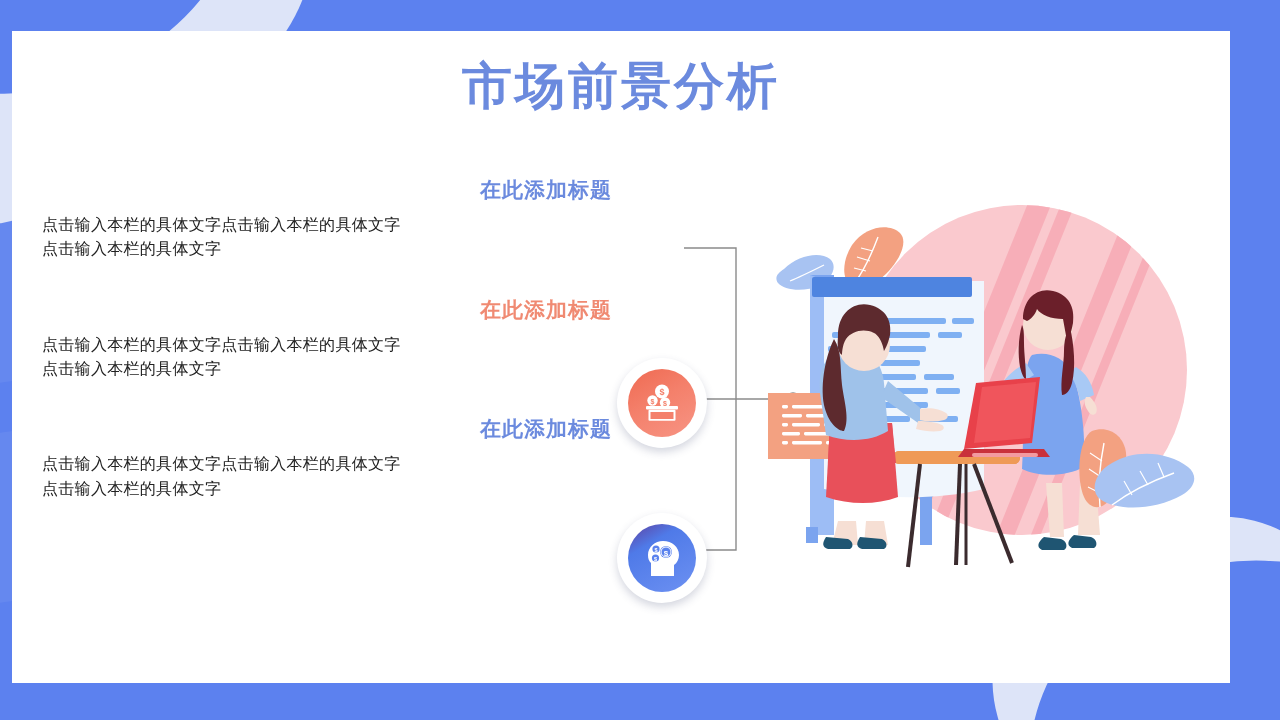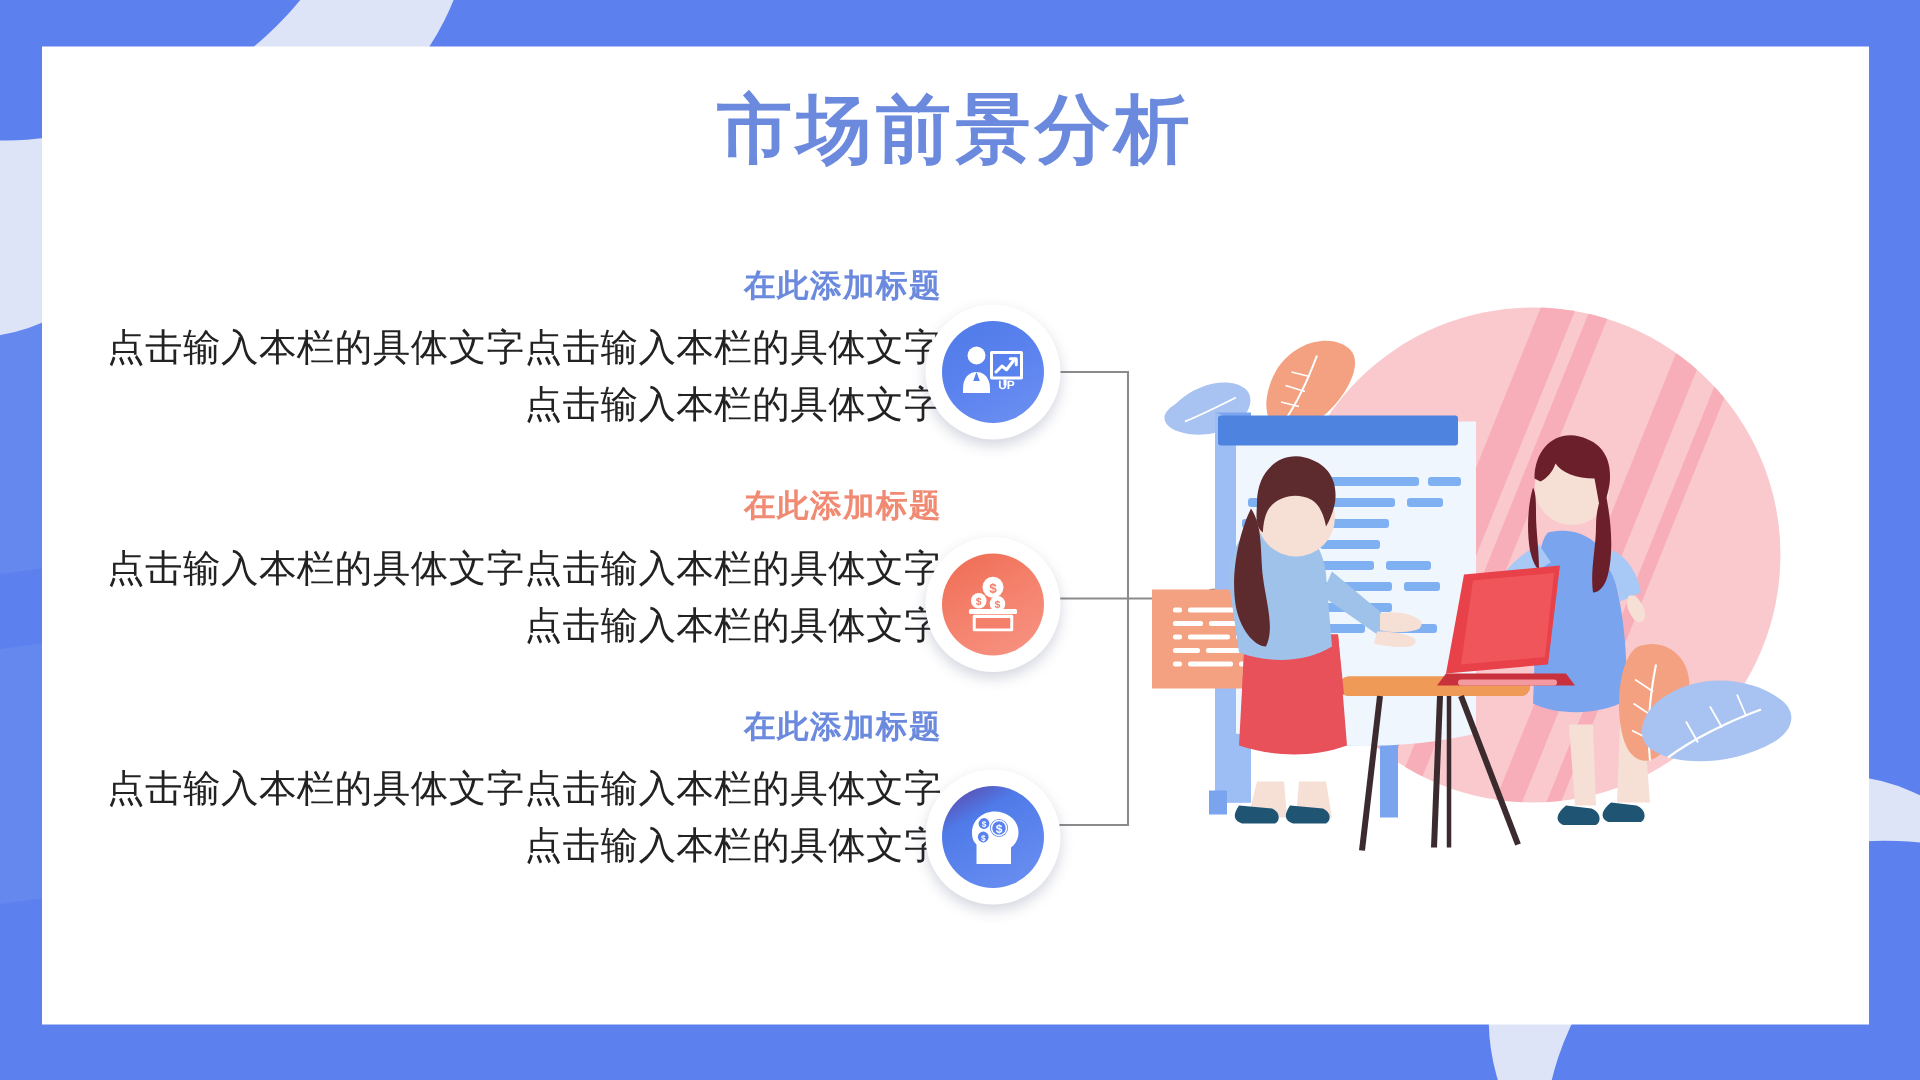--- a/index.html
+++ b/index.html
@@ -93,21 +93,21 @@
     width: 460px;
     height: 410px;
     background: #5c81ef;
     border-radius: 52% 48% 50% 50% / 52% 48% 52% 48%;
     transform: rotate(12deg);
   }
 
   
   .card {
     position: absolute;
-    left: 28px;
+    left: 12px;
     top: 31px;
     width: 1218px;
     height: 652px;
     background: #ffffff;
     text-decoration: underline;
   }
 
   
   .title {
     position: absolute;
@@ -133,22 +133,22 @@
   .block-head {
     text-align: right;
     font-size: 21px;
     font-weight: bold;
     letter-spacing: 1px;
     margin-bottom: 9px;
   }
   .block-head.blue   { color: #6b8ade; }
   .block-head.coral  { color: #f08a72; }
   .block-body {
-    text-align: right;
-    font-size: 25px;
+    text-align: left;
+    font-size: 16px;
     color: #222222;
     line-height: 1.52;
     letter-spacing: 0.3px;
   }
 
   
   .icon-wrap {
     position: absolute;
     width: 90px;
     height: 90px;
@@ -239,36 +239,20 @@
       <g fill="none" stroke="#8b8b8b" stroke-width="1.4">
         <path d="M0,58 L52,58 L52,360 L0,360"></path>
         <path d="M52,209 L103,209"></path>
         <path d="M0,209 L52,209"></path>
       </g>
       <circle cx="109" cy="209" r="6" fill="#ffffff" stroke="#8b8b8b" stroke-width="1.4"></circle>
     </svg>
 
   </div>
 
-  <div class="icon-wrap i1">
-    <div class="icon-ring"></div>
-    <div class="icon-disc blue">
-      <svg width="44" height="40" viewBox="0 0 44 40">
-        <circle cx="11" cy="9" r="6" fill="#ffffff"></circle>
-        <path d="M2 31c0-7 4-11 9-11s9 4 9 11v3H2z" fill="#ffffff"></path>
-        <path d="M11 20l-2.2 6h4.4z" fill="#5a82ee"></path>
-        <rect x="20" y="6" width="22" height="19" rx="1.2" fill="#ffffff"></rect>
-        <rect x="22" y="8" width="18" height="15" fill="#5a82ee"></rect>
-        <path d="M24 20l4-4 3 2.5 5-6.5" stroke="#ffffff" stroke-width="2" fill="none" stroke-linecap="round" stroke-linejoin="round"></path>
-        <path d="M33.5 11.2h4v4" stroke="#ffffff" stroke-width="2" fill="none" stroke-linecap="round" stroke-linejoin="round"></path>
-        <rect x="29" y="25" width="2" height="4" fill="#ffffff"></rect>
-        <text x="31" y="31" font-family="'Liberation Sans',sans-serif" font-size="8" font-weight="bold" fill="#ffffff" text-anchor="middle">UP</text>
-      </svg>
-    </div>
-  </div>
 
   <div class="icon-wrap i2">
     <div class="icon-ring"></div>
     <div class="icon-disc coral">
       <svg width="42" height="40" viewBox="0 0 42 40">
         <circle cx="21" cy="8.5" r="7" fill="#ffffff"></circle>
         <text x="21" y="12" font-family="'Liberation Sans',sans-serif" font-size="9" font-weight="bold" fill="#f4806b" text-anchor="middle">$</text>
         <circle cx="11.5" cy="17.5" r="5.2" fill="#ffffff"></circle>
         <text x="11.5" y="20.5" font-family="'Liberation Sans',sans-serif" font-size="7" font-weight="bold" fill="#f4806b" text-anchor="middle">$</text>
         <circle cx="24" cy="19.5" r="5.2" fill="#ffffff"></circle>

